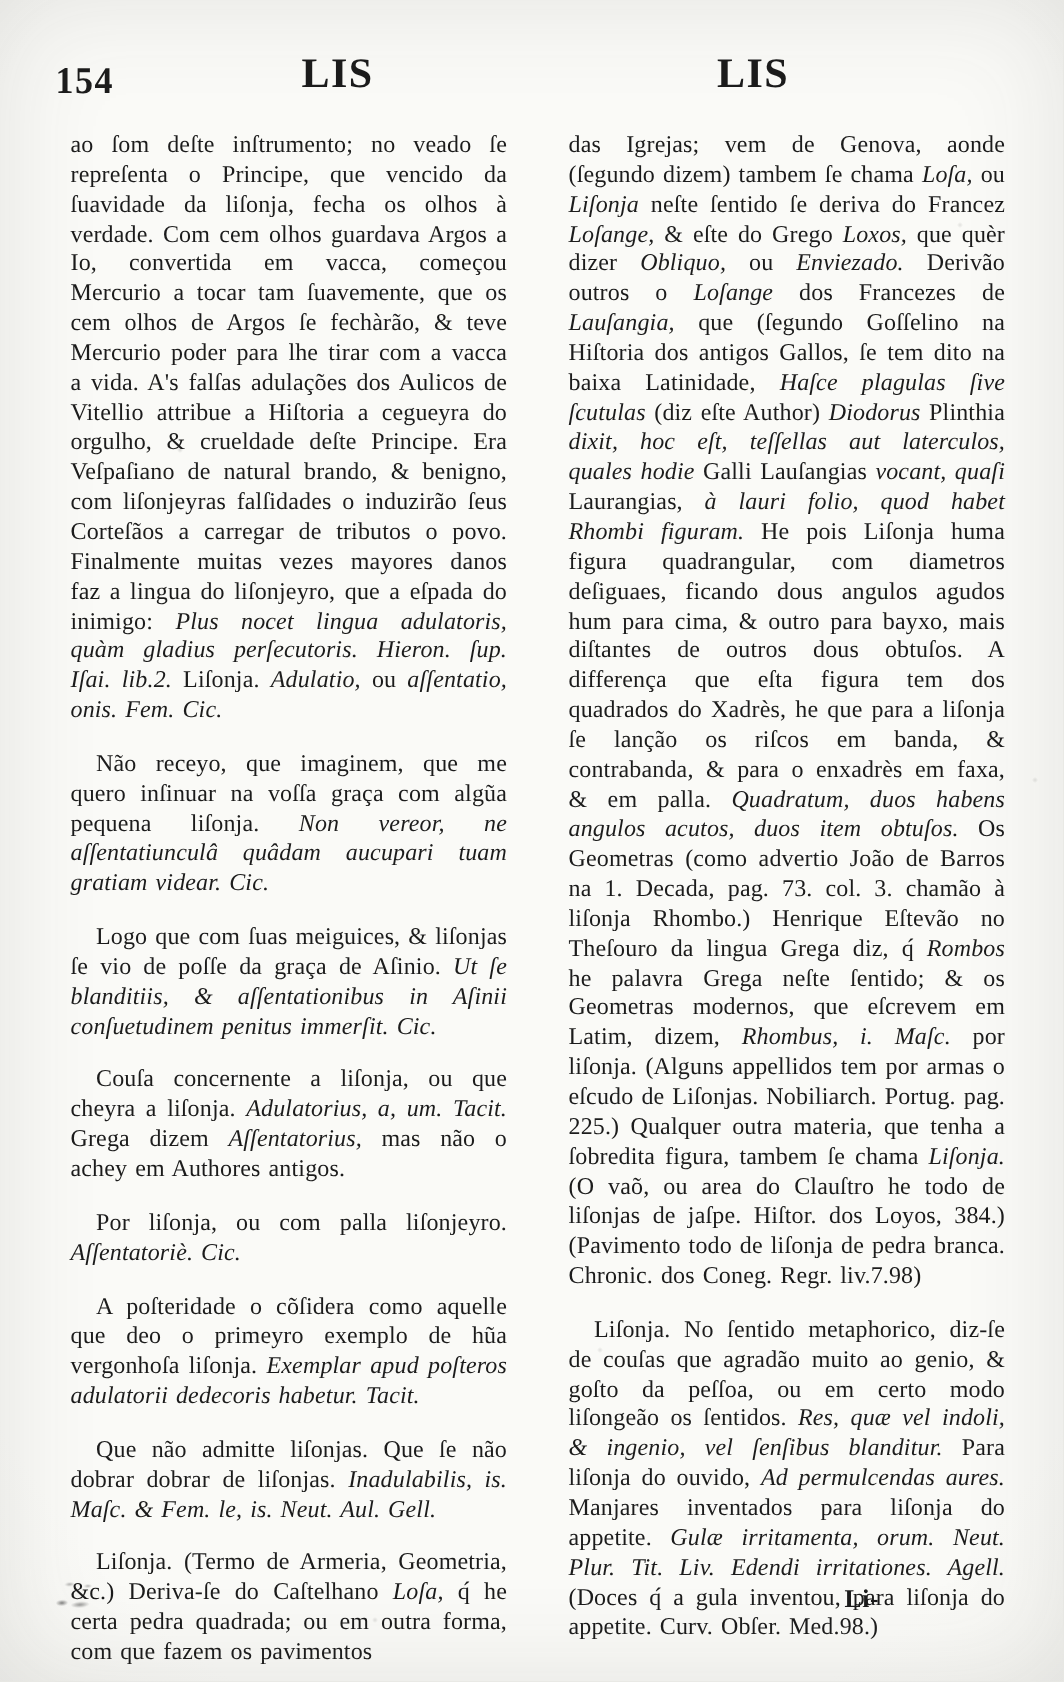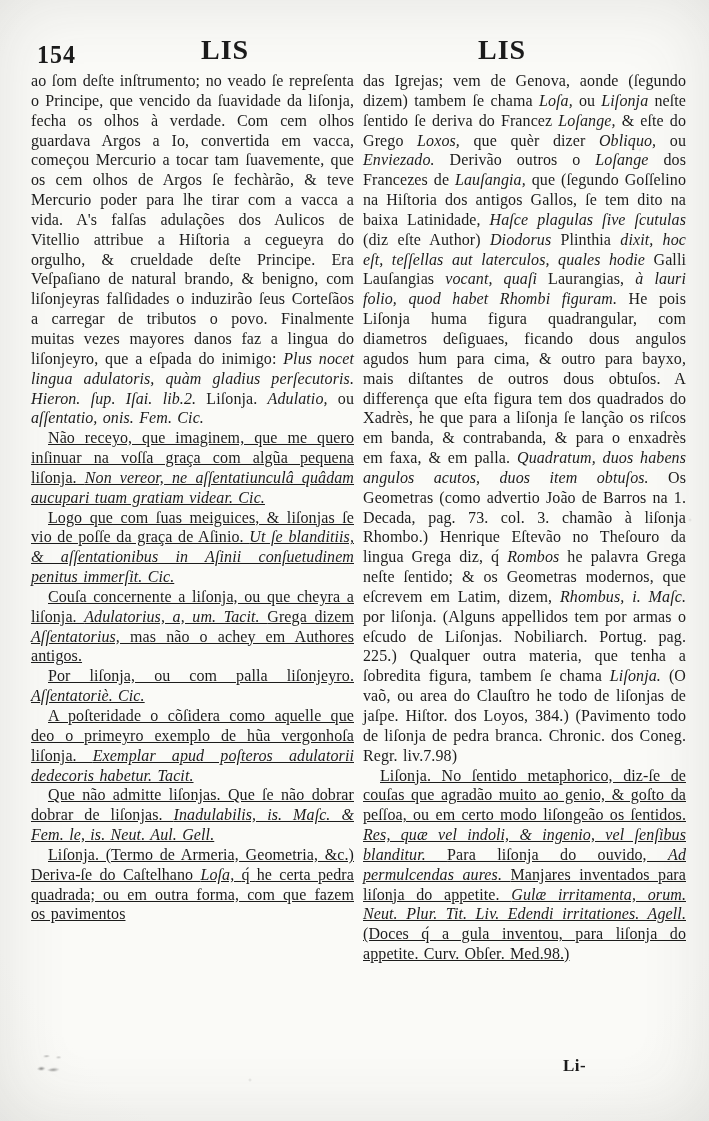--- a/index.html
+++ b/index.html
@@ -39,22 +39,22 @@
     display: flex; gap: 9px;
   }
   .col {
     width: 323px;
     font-size: 16px;
     line-height: 19.85px;
     text-align: justify;
     word-spacing: 1.2px;
     letter-spacing: 0.1px;
   }
-  .col p { margin: 0; }
-  .col p.indent { text-indent: 17px; text-decoration: underline; }
+  .col p { margin: 16px; }
+  .col p.indent { text-indent: 17px; }
   .it { font-style: italic; }
   .catchword {
     position: absolute; left: 563px; top: 1056px;
     font-size: 17px; font-weight: 600; letter-spacing: 0.5px;
   }
   .smudge {
     position: absolute; left: 33px; top: 1050px;
     width: 34px; height: 28px;
     background:
       radial-gradient(ellipse 6px 3px at 8px 18px, rgba(30,30,30,0.55), transparent 70%),

